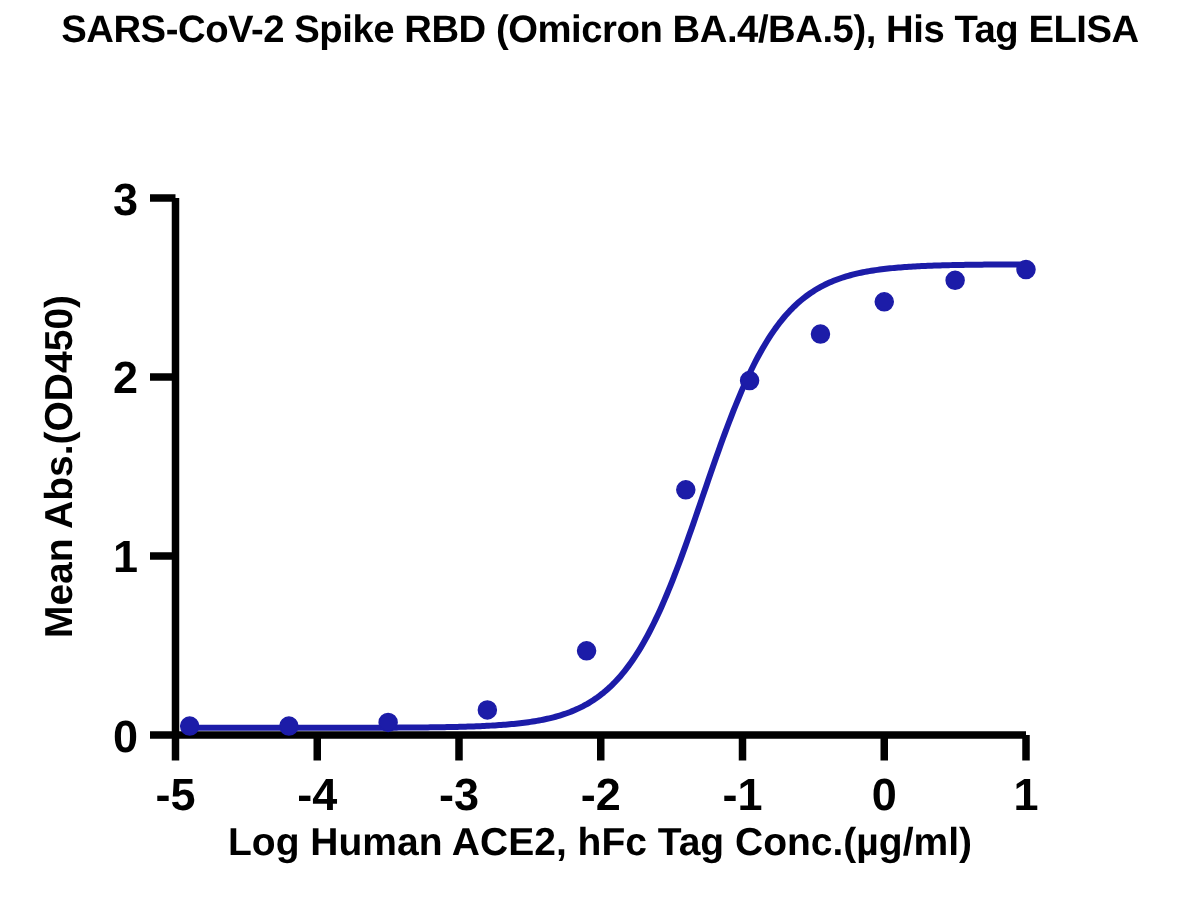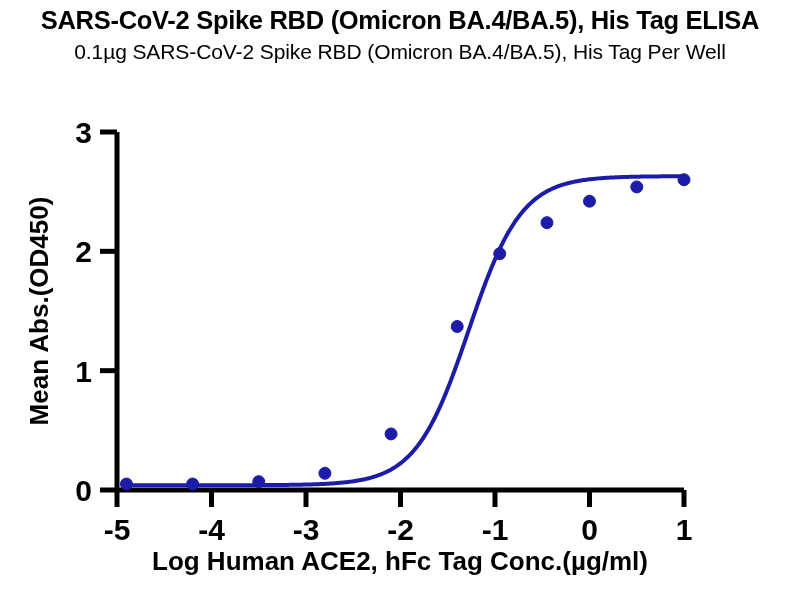--- a/index.html
+++ b/index.html
@@ -60,21 +60,20 @@
     fill: #000000;
   }
 </style>
 </head>
 <body>
 
 <div id="figure">
 
   <div id="chart-title">SARS-CoV-2 Spike RBD (Omicron BA.4/BA.5), His Tag ELISA</div>
 
-  <div id="chart-subtitle">0.1µg SARS-CoV-2 Spike RBD (Omicron BA.4/BA.5), His Tag Per Well</div>
 
   <svg id="plot-svg" width="800" height="600">
     <g id="axis-group">
       <line id="y-axis-line" x1="117" y1="132" x2="117" y2="490" stroke="#000000" stroke-width="5"></line>
       <line id="x-axis-line" x1="117" y1="490" x2="684" y2="490" stroke="#000000" stroke-width="5"></line>
     </g>
     <g id="y-ticks">
         <line x1="117" y1="490" x2="100" y2="490" stroke="#000000" stroke-width="5"></line>
         <line x1="117" y1="370.6666666666667" x2="100" y2="370.6666666666667" stroke="#000000" stroke-width="5"></line>
         <line x1="117" y1="251.33333333333334" x2="100" y2="251.33333333333334" stroke="#000000" stroke-width="5"></line>

